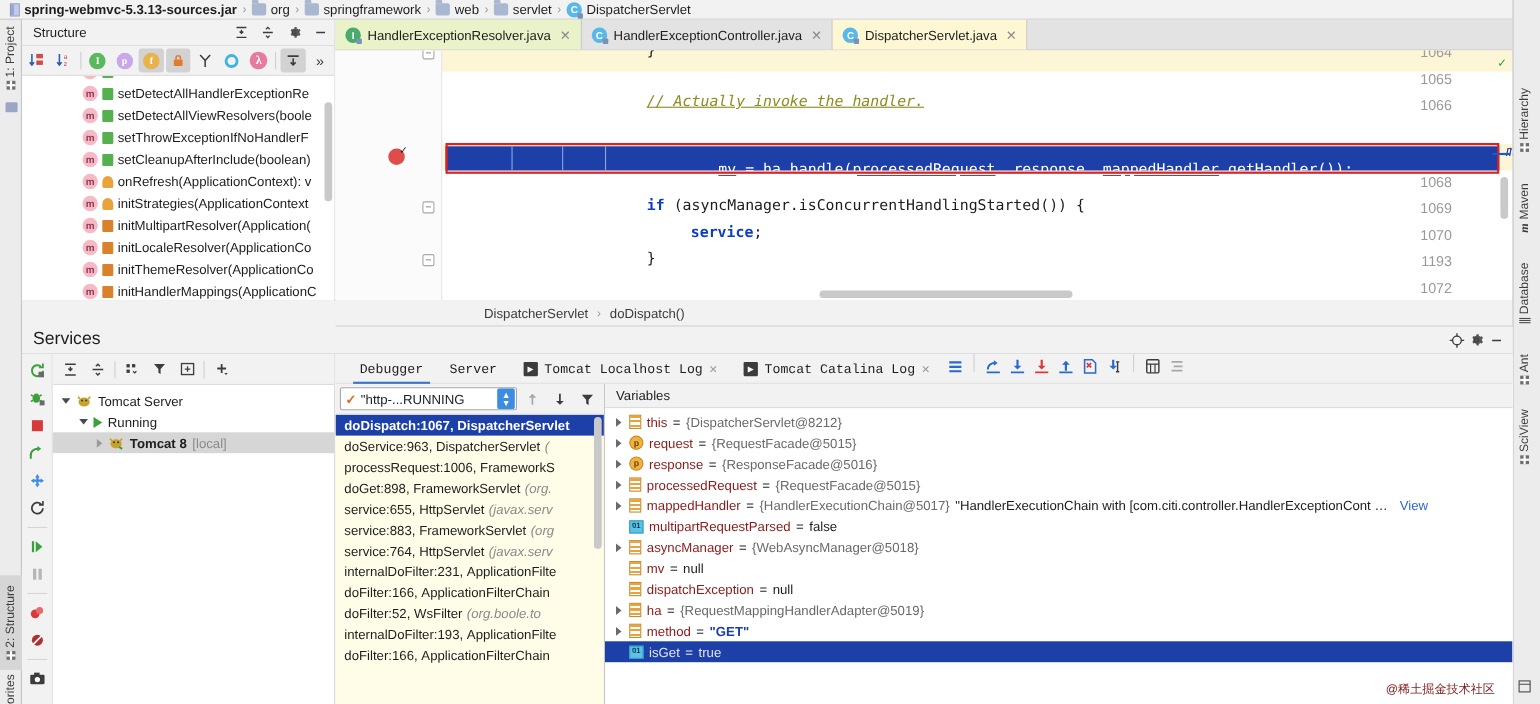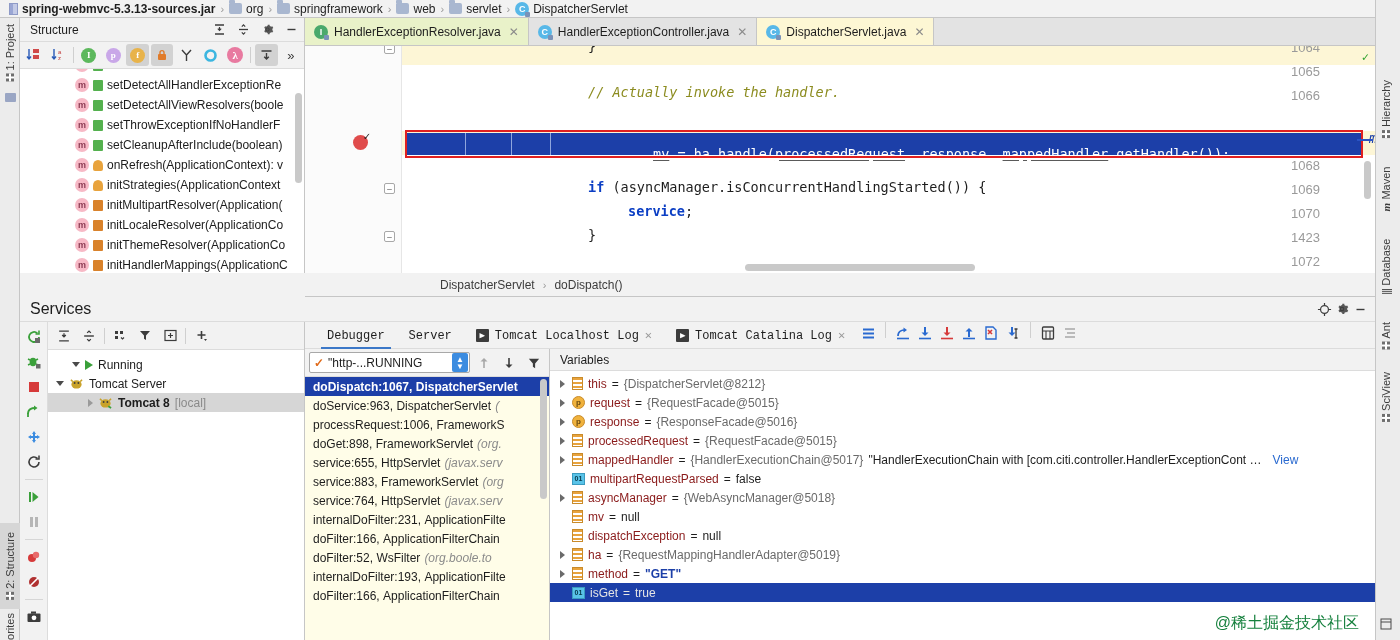--- a/index.html
+++ b/index.html
@@ -159,21 +159,21 @@
   .vico.p { border-radius:50%; background:#f0b23c; border:1px solid #c98b2a; color:#6a4a10; font-size:8px;
             display:flex;align-items:center;justify-content:center;font-weight:bold;width:13px;height:13px;}
   .vico.b { background:#59c3e8; border:1px solid #3a9bc0; color:#06384a; font-size:7px; display:flex;align-items:center;justify-content:center;
             width:13px;height:12px; font-weight:bold;}
   .vname { color:#8a1a1a; }
   .veq { color:#1d1d1d; }
   .vval { color:#6a6a6a; }
   .vval.str { color:#1c3fa8; font-weight:bold; }
   .vval.txt { color:#1d1d1d; }
   .view-link { color:#2a6ad0; margin-left:6px; }
-  .watermark { position:absolute; right:16px; bottom:6px; color:#15803d; font-size:16px; }
+  .watermark { position:absolute; right:16px; bottom:6px; color:#7f1d1d; font-size:11px; }
   svg { display:block; }
 </style>
 </head>
 <body>
 
 <div class="app">
 
   <div class="topbar">
     <div class="crumb bold">
       <span class="ic-jar"></span>
@@ -393,31 +393,31 @@
       <div class="hl-row" style="top:85px;"></div>
       <div class="gutter"></div>
 
       <div class="ln" style="top:-6px;">1064</div>
       <div class="ln" style="top:18px;">1065</div>
       <div class="ln" style="top:42px;">1066</div>
       <div class="ln" style="top:88px;">1067</div>
       <div class="ln" style="top:112px;">1068</div>
       <div class="ln" style="top:136px;">1069</div>
       <div class="ln" style="top:160px;">1070</div>
-      <div class="ln" style="top:184px;">1423</div>
+      <div class="ln" style="top:184px;">1193</div>
       <div class="ln" style="top:208px;">1072</div>
 
       <div class="bp" style="left:48px; top:89px;"></div>
 
       <div class="fold" style="left:79px; top:-3px;">−</div>
       <div class="fold" style="left:79px; top:137px;">−</div>
       <div class="fold" style="left:79px; top:185px;">−</div>
 
       <div class="codeline" style="top:-8px; left:283px;">}</div>
-      <div class="codeline cmt" style="top:38px; left:283px;">// Actually invoke the handler.</div>
+      <div class="codeline cmt" style="top:38px; left:283px;text-decoration:underline;">// Actually invoke the handler.</div>
 
       <div class="exec-strip" style="top:87px;"></div>
       <div class="exec-cellsep" style="left:160px; top:87px;"></div>
       <div class="exec-cellsep" style="left:206px; top:87px;"></div>
       <div class="exec-cellsep" style="left:245px; top:87px;"></div>
       <div class="codeline" style="top:84px; left:283px; color:#ffffff;">
         <span class="fld">mv</span> = ha.handle(<span class="fld">processedRequest</span>, response, <span class="fld">mappedHandler</span>.getHandler());
       </div>
       <div class="codeline" style="top:84px; left:1064px; color:#1c3fa8; font-style:italic;">m</div>
       <div class="red-box" style="left:100px; top:84px; width:958px; height:28px;"></div>
@@ -616,36 +616,36 @@
           <span class="tsep"></span>
           <span class="tbtn">
             <svg width="15" height="15" viewBox="0 0 15 15">
                 <path d="M7.5 3v8M3.5 7h8" stroke="#3c3c3c" stroke-width="1.6"></path>
                 <path d="M10 11l1.5 2 1.5-2z" fill="#3c3c3c"></path>
               </svg>
           </span>
         </div>
 
         <div style="padding-top:5px;">
-          <div class="tree-row" style="padding-left:24px;">
-            <span class="tri down"></span>
-            <span class="runtri"></span>
-            <span>Running</span>
-          </div>
           <div class="tree-row" style="padding-left:8px;">
             <span class="tri down"></span>
             <span>
               <svg width="15" height="13" viewBox="0 0 16 14">
                   <ellipse cx="8" cy="8" rx="5.5" ry="4.5" fill="#c9a22a"></ellipse>
                   <circle cx="6" cy="6.5" r="1" fill="#3c3c3c"></circle>
                   <circle cx="10" cy="6.5" r="1" fill="#3c3c3c"></circle>
                   <path d="M2 3l2 2M14 3l-2 2" stroke="#c9a22a" stroke-width="1.6"></path>
                 </svg>
             </span>
             <span>Tomcat Server</span>
+          </div>
+          <div class="tree-row" style="padding-left:24px;">
+            <span class="tri down"></span>
+            <span class="runtri"></span>
+            <span>Running</span>
           </div>
           <div class="tree-row sel" style="padding-left:40px;">
             <span class="tri dim"></span>
             <span>
               <svg width="15" height="13" viewBox="0 0 16 14">
                   <ellipse cx="8" cy="8" rx="5.5" ry="4.5" fill="#c9a22a"></ellipse>
                   <circle cx="6" cy="6.5" r="1" fill="#3c3c3c"></circle>
                   <circle cx="10" cy="6.5" r="1" fill="#3c3c3c"></circle>
                   <path d="M2 3l2 2M14 3l-2 2" stroke="#c9a22a" stroke-width="1.6"></path>
                   <path d="M11 11l3 2" stroke="#3aa03a" stroke-width="2"></path>

